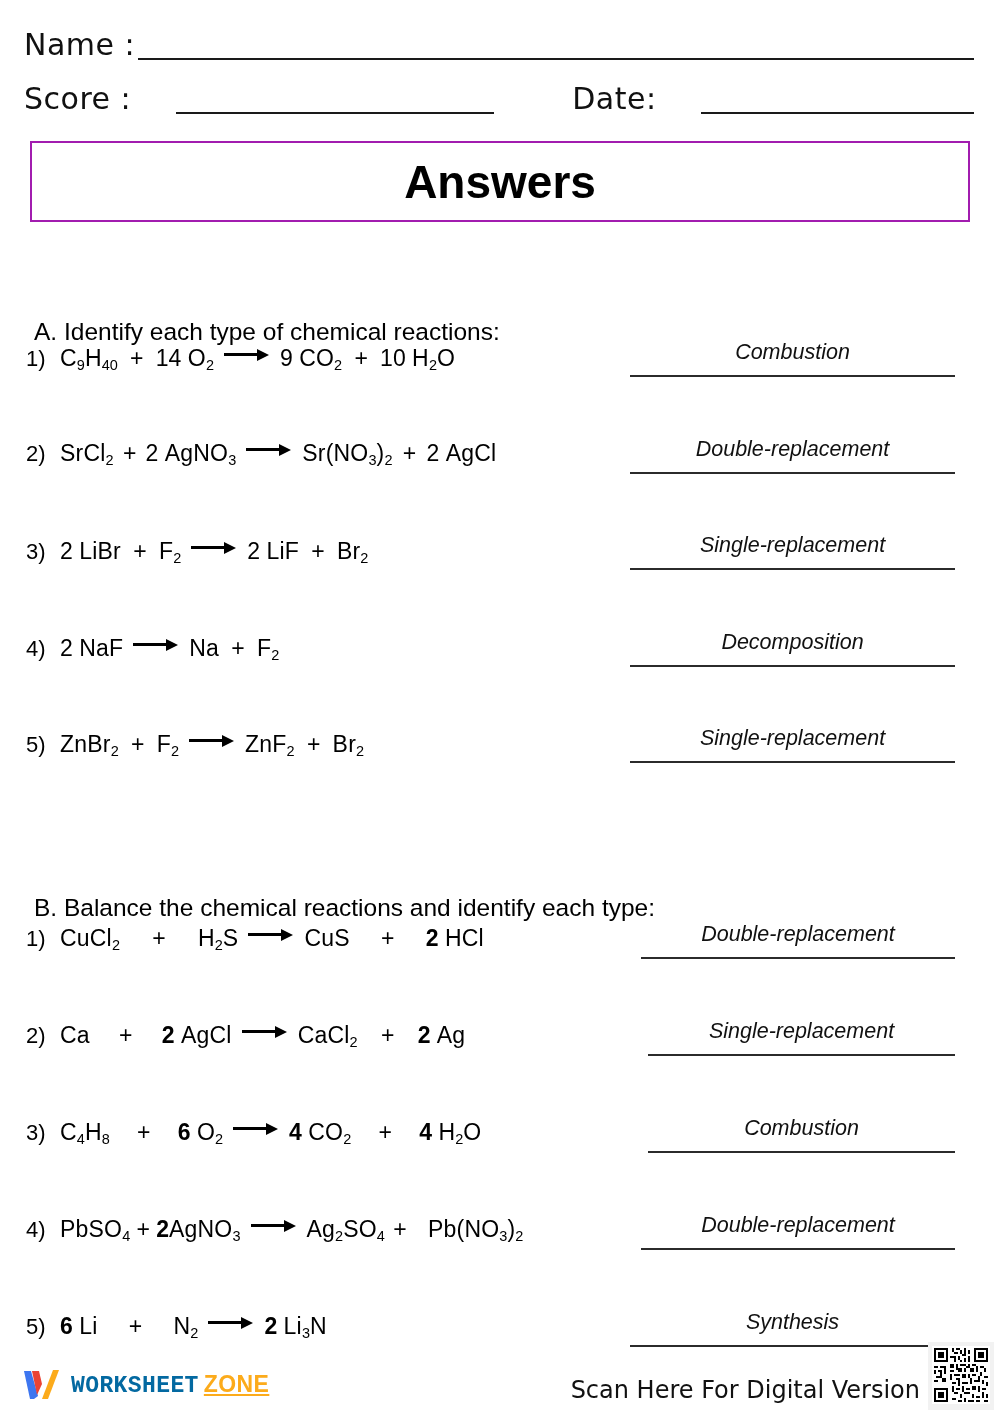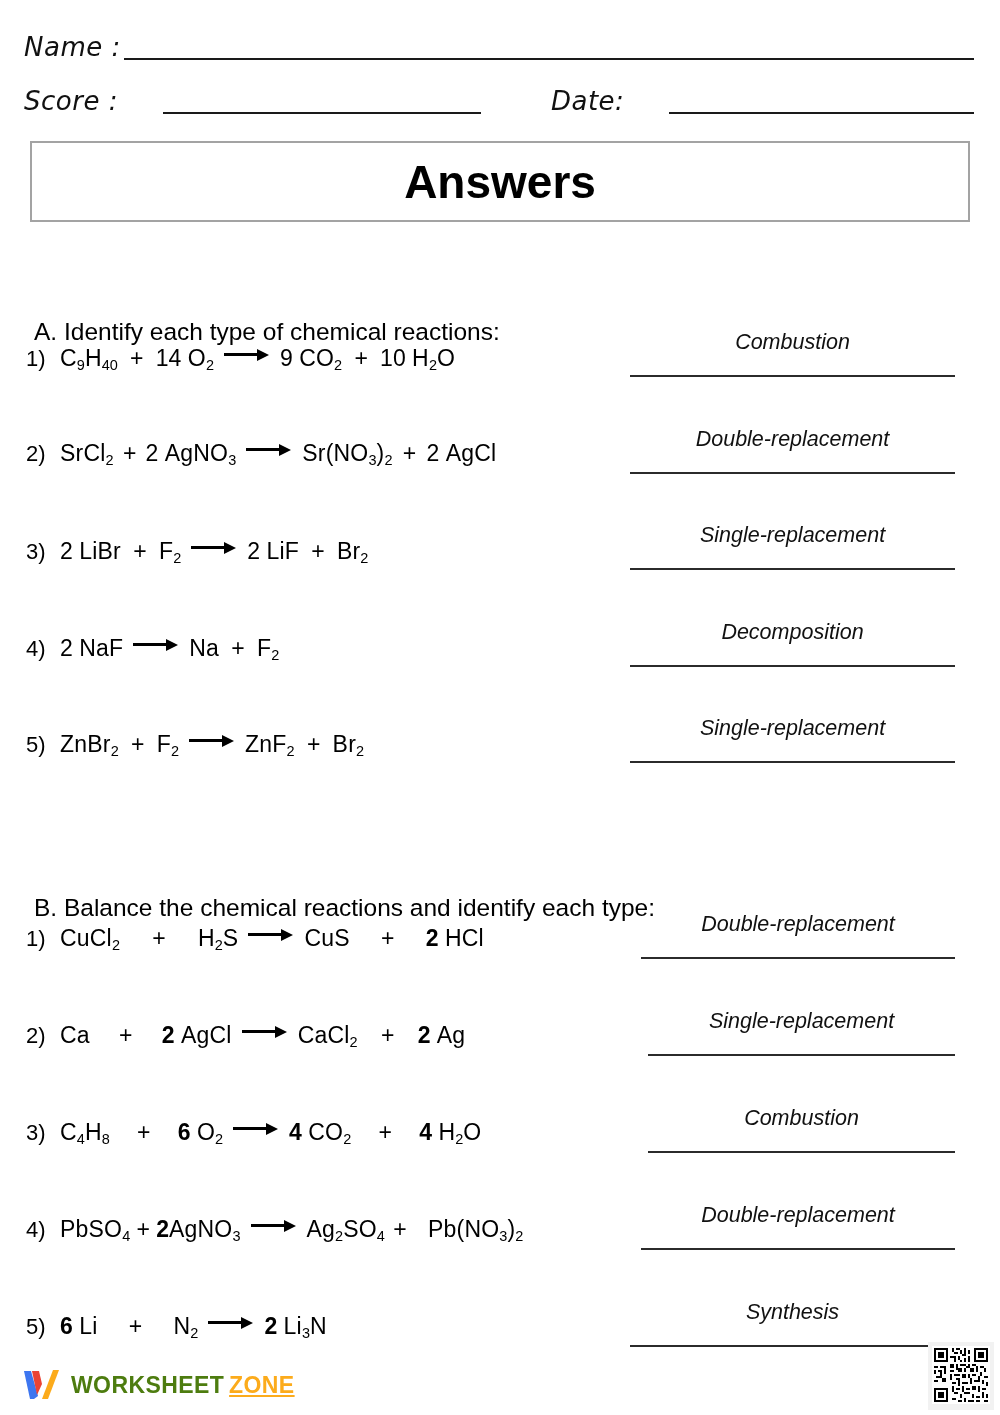--- a/index.html
+++ b/index.html
@@ -27,47 +27,46 @@
     display: flex;
     align-items: flex-end;
     padding: 0 26px 0 24px;
     height: 46px;
   }
   .field-row.row-name { margin-top: 18px; }
   .field-row.row-score { margin-top: 8px; gap: 42px; }
 
   .field-label {
     font-family: "DejaVu Sans", sans-serif;
-    font-size: 26px;
+    font-size: 30px;
     font-weight: 400;
     letter-spacing: 0.5px;
     line-height: 1;
     padding-bottom: 4px;
     white-space: nowrap;
     color: #111;
-    font-style: italic;
   }
   .field-rule {
     flex: 1 1 auto;
     border-bottom: 2.5px solid #1a1a1a;
     margin-left: 3px;
     height: 1px;
     margin-bottom: 4px;
   }
   .field-rule.fixed-score { flex: 0 0 318px; }
-  .field-label.date-label { margin-left: 28px; }
+  .field-label.date-label { margin-left: 36px; }
 
   
   .answers-box {
     position: absolute;
     left: 30px;
     top: 141px;
     width: 940px;
     height: 81px;
-    border: 2px solid #a3a3a3;
+    border: 2px solid #a21caf;
     box-sizing: border-box;
     display: flex;
     align-items: center;
     justify-content: center;
     background: #ffffff;
   }
   .answers-title {
     font-family: "Liberation Sans", sans-serif;
     font-size: 46px;
     font-weight: bold;
@@ -165,21 +164,21 @@
     display: flex;
     align-items: flex-end;
     justify-content: center;
   }
   .ans-text {
     font-family: "Liberation Sans", sans-serif;
     font-style: italic;
     font-size: 21.5px;
     color: #111;
     line-height: 1.1;
-    padding-bottom: 20px;
+    padding-bottom: 10px;
     white-space: nowrap;
     text-align: center;
   }
 
   
   .footer {
     position: absolute;
     left: 0;
     top: 1360px;
     width: 1000px;
@@ -197,21 +196,21 @@
     height: 34px;
     margin-right: 9px;
     flex: 0 0 40px;
   }
   .brand-text {
     font-family: "Liberation Sans", sans-serif;
     font-size: 23px;
     font-weight: bold;
     letter-spacing: 0.4px;
   }
-  .brand-worksheet { color: #4d7c0f; }
+  .brand-worksheet { color: #0369a1; font-family: Liberation Mono, monospace; }
   .brand-zone { color: #fcab1b; margin-left: 5px; text-decoration: underline; }
 
   .scan-text {
     position: absolute;
     left: 560px;
     top: 16px;
     width: 360px;
     text-align: right;
     font-family: "DejaVu Sans", sans-serif;
     font-size: 24px;
@@ -485,20 +484,21 @@
     <svg class="brand-mark" viewBox="0 0 40 34">
       <path d="M2 3 L9 3 L16 28 L12 31 L8 31 Z" fill="#3d76f0"></path>
       <path d="M10 3 L17 3 L20 16 L15 27 Z" fill="#ea4335"></path>
       <path d="M31 2 L37 2 L26 31 L20 31 Z" fill="#fcab1b"></path>
     </svg>
     <span class="brand-text">
       <span class="brand-worksheet">WORKSHEET</span><span class="brand-zone">ZONE</span>
     </span>
   </div>
 
+  <div class="scan-text">Scan Here For Digital Version</div>
 
   <div class="qr-wrap">
     <svg width="58" height="58" viewBox="0 0 29 29" shape-rendering="crispEdges">
       <rect width="29" height="29" fill="#ffffff"></rect>
       <g fill="#000000">
         <rect x="1" y="1" width="7" height="1"></rect>
           <rect x="1" y="7" width="7" height="1"></rect>
         <rect x="1" y="1" width="1" height="7"></rect>
           <rect x="7" y="1" width="1" height="7"></rect>
         <rect x="3" y="3" width="3" height="3"></rect>

